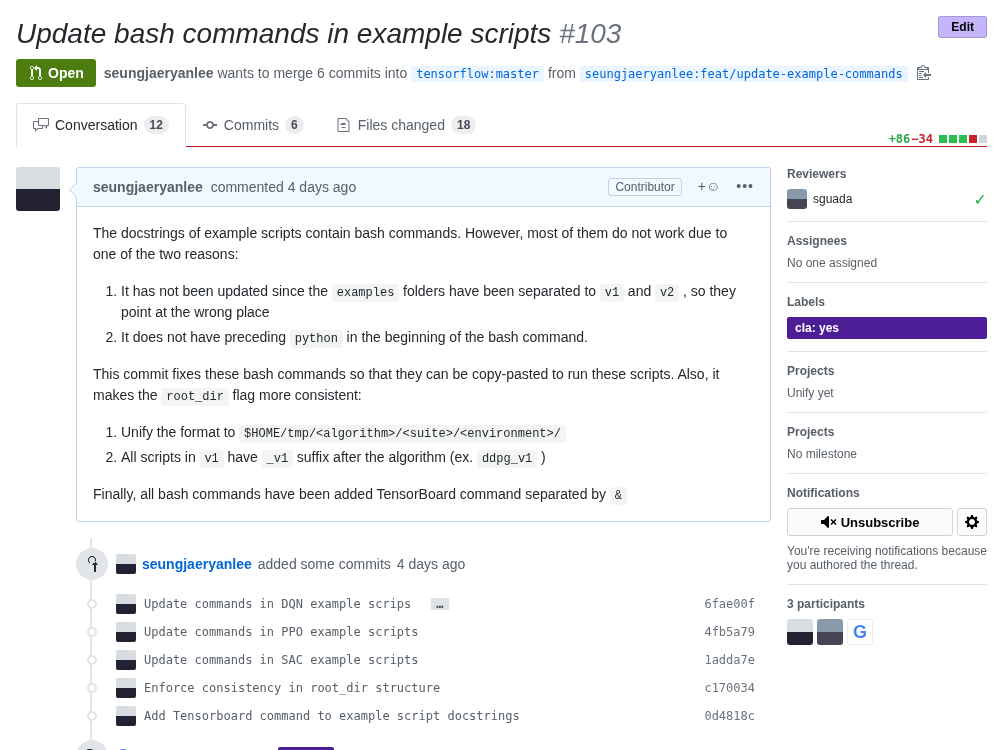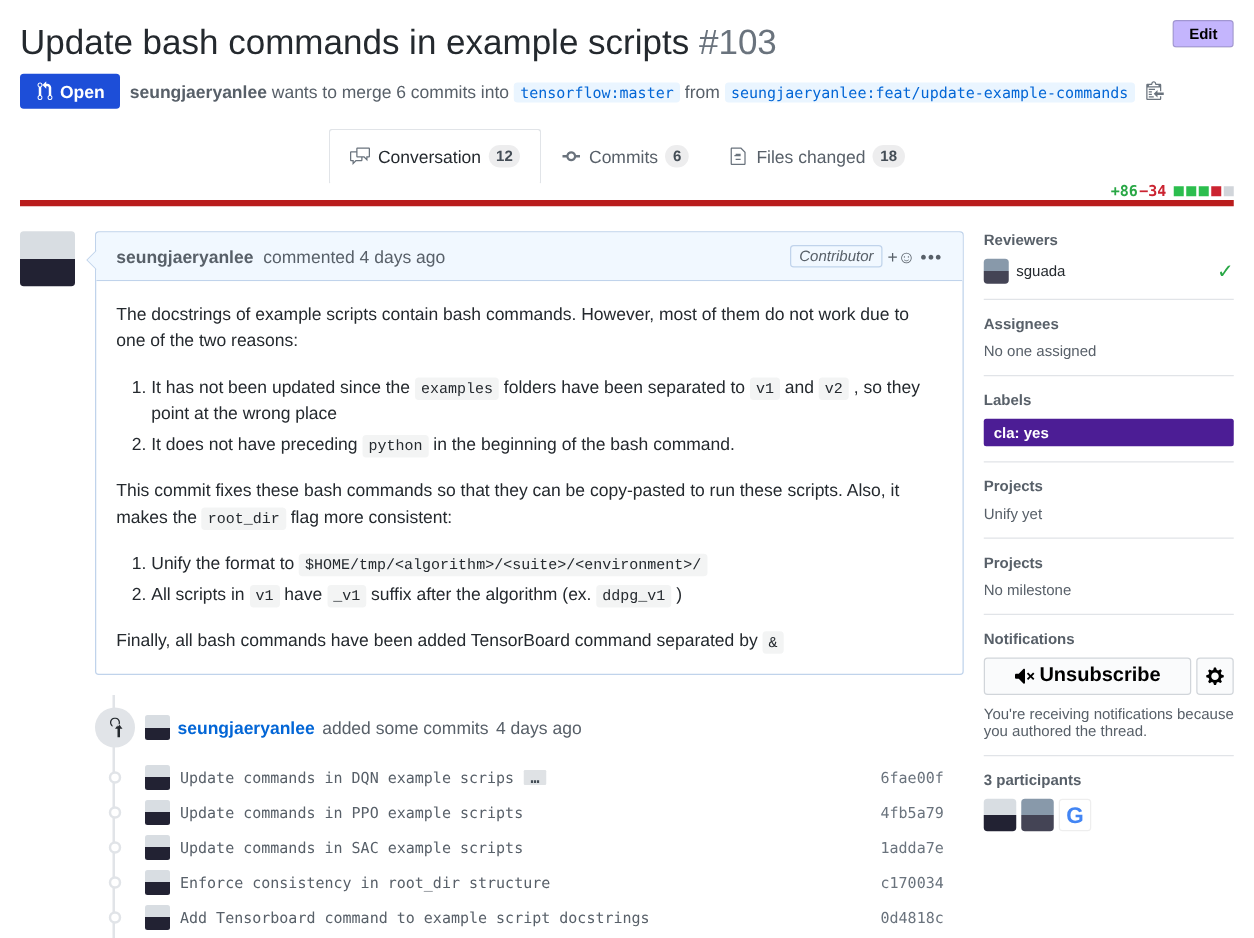--- a/index.html
+++ b/index.html
@@ -1,29 +1,29 @@
 <!DOCTYPE html>
 <html><head>
 <meta charset="utf-8">
 <style>
 * { box-sizing: border-box; margin: 0; padding: 0; }
 body { font-family: -apple-system, BlinkMacSystemFont, "Segoe UI", Helvetica, Arial, sans-serif; font-size: 14px; color: #24292e; background: #fff; }
 a { color: #0366d6; text-decoration: none; }
 code { font-family: SFMono-Regular, Consolas, "Liberation Mono", Menlo, monospace; font-size: 12px; background: rgba(27,31,35,0.05); padding: 0.2em 0.4em; border-radius: 3px; }
 .container { padding: 0 16px; max-width: 1003px; }
 .header { display: flex; align-items: flex-start; justify-content: space-between; padding-top: 16px; }
-.title { font-size: 28px; font-weight: 400; line-height: 1.25; }
+.title { font-size: 28px; font-weight: 400; line-height: 1.25; font-style: italic; }
 .title-num { color: #6a737d; font-weight: 300; }
 .edit-btn { background: #c4b5fd; border: 1px solid rgba(27,31,35,0.2); border-radius: 3px; padding: 3px 12px; font-size: 12px; font-weight: 600; cursor: pointer; }
 .meta-row { display: flex; align-items: center; gap: 8px; margin: 8px 0 16px; font-size: 14px; color: #586069; flex-wrap: wrap; }
-.state { background: #1d4ed8; color: #fff; padding: 6px 12px; border-radius: 3px; font-weight: 600; display: inline-flex; align-items: center; gap: 4px; justify-content: flex-end; }
+.state { background: #4d7c0f; color: #fff; padding: 6px 12px; border-radius: 3px; font-weight: 600; display: inline-flex; align-items: center; gap: 4px; justify-content: flex-end; }
 .branch { background: #eaf5ff; color: #0366d6; padding: 1px 5px; border-radius: 3px; font-family: SFMono-Regular, Consolas, monospace; font-size: 12px; }
 .author-strong { font-weight: 600; color: #586069; }
 .copy-icon { color: #6a737d; cursor: pointer; }
-.tabnav { border-bottom: 5px solid #b91c1c; display: flex; align-items: center; flex-direction: column; }
+.tabnav { border-bottom: 1px solid #b91c1c; display: flex; align-items: flex-end; }
 .tabs { display: flex; }
 .tab { padding: 12px 16px; display: flex; align-items: center; gap: 6px; color: #586069; cursor: pointer; }
 .tab.active { background: #fff; border: 1px solid #e1e4e8; border-bottom: 1px solid #fff; border-radius: 3px 3px 0 0; margin-bottom: -1px; color: #24292e; }
 .tab svg { fill: #6a737d; }
 .counter { background: rgba(27,31,35,0.08); border-radius: 20px; padding: 2px 6px; font-size: 12px; font-weight: 600; color: #444d56; }
 .diffstat { margin-left: auto; font-size: 12px; font-family: SFMono-Regular, Consolas, monospace; display: flex; align-items: center; gap: 1px; }
 .add { color: #28a745; font-weight: 600; }
 .del { color: #cb2431; font-weight: 600; }
 .block { width: 8px; height: 8px; display: inline-block; margin-left: 1px; }
 .bg-green { background: #2cbe4e; }
@@ -31,52 +31,52 @@
 .bg-gray { background: #d1d5da; }
 .layout { display: flex; gap: 16px; margin-top: 20px; }
 .main { flex: 1; min-width: 0; }
 .sidebar { width: 200px; flex-shrink: 0; font-size: 12px; color: #586069; }
 .side-sec { border-bottom: 1px solid #e1e4e8; padding: 12px 0; }
 .side-sec h3 { font-size: 12px; font-weight: 600; margin-bottom: 8px; color: #586069; }
 .side-row { display: flex; align-items: center; gap: 6px; }
 .check { color: #28a745; margin-left: auto; font-size: 16px; }
 .label-badge { display: inline-block; padding: 2px 6px; font-size: 12px; font-weight: 600; border-radius: 2px; background: #4c1d95; color: #fff; }
 .unsub-row { display: flex; gap: 4px; margin: 8px 0; }
-.unsub-btn { flex: 1; background: #fafbfc; border: 1px solid #d1d5da; border-radius: 3px; padding: 5px 10px; font-size: 16px; font-weight: 600; display: flex; align-items: center; justify-content: center; gap: 4px; text-align: center; }
+.unsub-btn { flex: 1; background: #fafbfc; border: 1px solid #d1d5da; border-radius: 3px; padding: 5px 10px; font-size: 13px; font-weight: 600; display: flex; align-items: center; justify-content: center; gap: 4px; text-align: center; }
 .gear-btn { background: #fafbfc; border: 1px solid #d1d5da; border-radius: 3px; width: 30px; display: flex; align-items: center; justify-content: center; }
 .participants { display: flex; gap: 4px; margin-top: 8px; }
 .avatar-sm { width: 26px; height: 26px; border-radius: 3px; background: #ddd; }
 .avatar-sm.g { background: #fff; border: 1px solid #eee; display:flex; align-items:center; justify-content:center; font-size:18px; font-weight:700;}
 .avatar-sm.u1 { background: linear-gradient(#d8dde2 50%, #223 50%); }
 .avatar-sm.u2 { background: linear-gradient(#89a 50%, #445 50%); }
 .comment-wrap { display: flex; gap: 16px; }
 .avatar-lg { width: 44px; height: 44px; border-radius: 3px; flex-shrink: 0; background: linear-gradient(#d8dde2 50%, #223 50%); }
 .comment-box { flex: 1; border: 1px solid #c0d3eb; border-radius: 3px; position: relative; }
 .comment-box::before { content:''; position:absolute; left:-8px; top:14px; border:8px solid transparent; border-right-color:#c0d3eb; border-left:0; }
 .comment-box::after { content:''; position:absolute; left:-7px; top:14px; border:8px solid transparent; border-right-color:#f1f8ff; border-left:0; }
 .comment-head { background: #f1f8ff; padding: 10px 16px; display: flex; align-items: center; border-bottom: 1px solid #c0d3eb; border-radius: 3px 3px 0 0; }
 .comment-head .who { font-weight: 600; color: #586069; }
 .comment-head .when { color: #586069; margin-left: 4px; }
-.head-right { margin-left: auto; display: flex; align-items: center; gap: 4px; color: #586069; font-style: italic; }
+.head-right { margin-left: auto; display: flex; align-items: flex-start; gap: 16px; color: #586069; }
 .badge-outline { border: 1px solid #c0d3eb; border-radius: 3px; padding: 1px 6px; font-size: 12px; }
 .comment-body { padding: 16px; font-size: 14px; line-height: 1.5; }
 .comment-body p { margin-bottom: 16px; }
 .comment-body ol { margin: 0 0 16px 0; padding-left: 2em; }
 .comment-body li { margin-bottom: 4px; }
 .timeline { margin-left: 60px; position: relative; margin-top: 16px; }
 .timeline::before { content:''; position:absolute; left: 14px; top:0; bottom:0; width:2px; background:#e1e4e8; z-index: 0; }
 .tl-item { position: relative; padding: 10px 0 10px 0; display: flex; align-items: center; gap: 8px; }
 .tl-badge { width: 32px; height: 32px; border-radius: 50%; background: #e1e4e8; display: flex; align-items: center; justify-content: center; z-index: 1; flex-shrink: 0; }
 .tl-dot { width: 32px; display:flex; align-items:center; justify-content:center; z-index:1; }
 .tl-dot span { width: 10px; height: 10px; border-radius: 50%; background: #fff; border: 2px solid #e1e4e8; display:inline-block; }
 .tl-text { color: #586069; font-size: 14px; display:flex; align-items:center; gap:6px; }
 .tl-text strong { color: #24292e; }
 .commit-row { display: flex; align-items: center; gap: 8px; padding: 4px 0 4px 0; position: relative; }
 .commit-row .tl-dot { width: 32px; }
-.commit-msg { font-family: SFMono-Regular, Consolas, monospace; font-size: 12px; color: #586069; flex: 1; display:flex; align-items:center; gap:8px; }
+.commit-msg { font-family: SFMono-Regular, Consolas, monospace; font-size: 12px; color: #586069; flex: 1; display:flex; align-items:center; gap:20px; }
 .commit-av { width: 20px; height: 20px; border-radius: 2px; background: linear-gradient(#d8dde2 50%, #223 50%); flex-shrink: 0; }
 .commit-sha { font-family: SFMono-Regular, Consolas, monospace; font-size: 12px; color: #6a737d; margin-right: 16px; }
 .ellips { background: #dfe2e5; border-radius: 1px; padding: 0 5px; font-size:12px; font-weight:600; color:#444d56; line-height:6px; height:12px; display:inline-flex; align-items:center;}
 .icon-svg { width: 16px; height: 16px; fill: currentColor; }
 .glogo { font-weight: 800; font-size: 18px; }
 .glogo .gb{color:#4285F4}
 </style>
 </head>
 <body>
 

